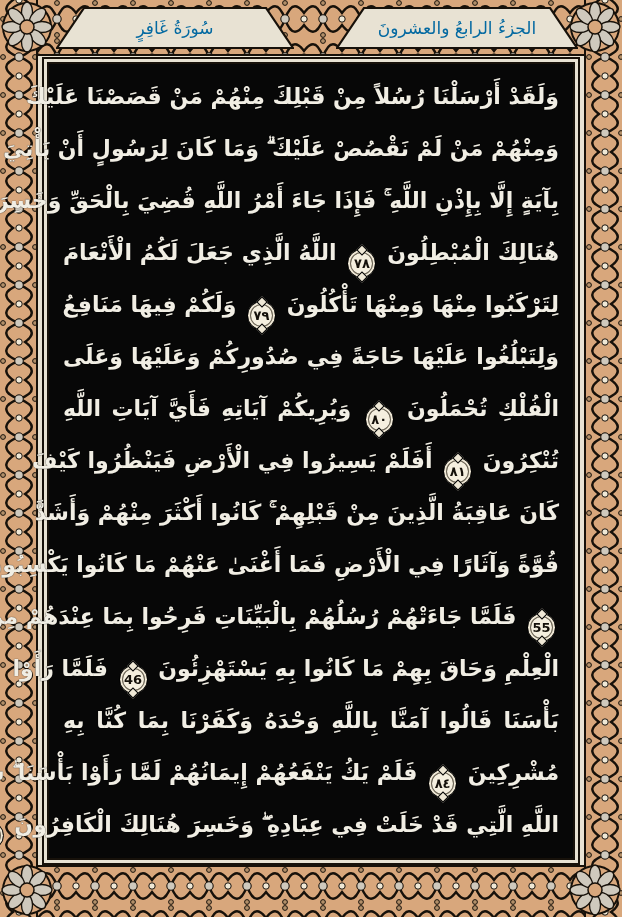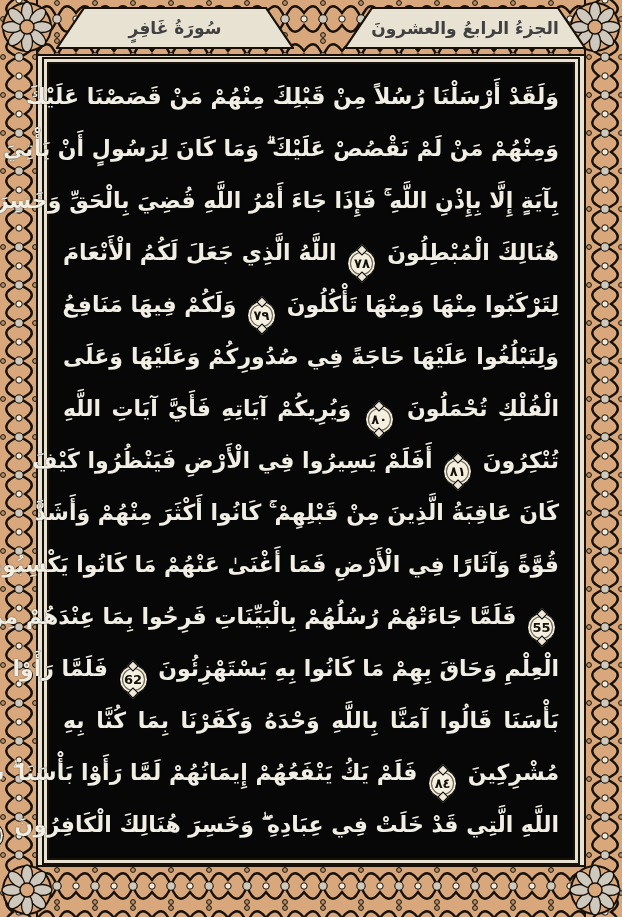--- a/index.html
+++ b/index.html
@@ -32,24 +32,24 @@
   .corner.tl{top:0;left:0;} .corner.tr{top:0;right:0;}
   .corner.bl{bottom:0;left:0;} .corner.br{bottom:0;right:0;}
   .c-base{fill:var(--border-tan);stroke:var(--outline-black);stroke-width:2;}
   .c-petal{fill:var(--flower-silver);stroke:var(--outline-black);stroke-width:1.3;}
   .c-heart{fill:var(--border-tan);stroke:var(--outline-black);stroke-width:1.5;}
   
   .cartouche{position:absolute;top:7px;height:42px;z-index:4;}
   .cartouche svg{position:absolute;inset:0;width:100%;height:100%;}
   .cartouche .label{
     position:absolute;inset:0;display:flex;align-items:center;justify-content:center;
-    color:#404040;font-size:17px;font-weight:bold;letter-spacing:.5px;
+    color:#0369a1;font-size:17px;font-weight:normal;letter-spacing:.5px;
   }
   .cartouche-surah{left:56px;width:238px;}
-  .cartouche-juz{right:36px;width:242px;}
+  .cartouche-juz{right:44px;width:242px;}
   .cart-shape{fill:var(--paper-cream);stroke:var(--outline-black);stroke-width:2.2;}
   
   .text-panel{
     position:absolute;left:47px;right:47px;top:62px;bottom:57px;z-index:2;
     background:var(--panel-black);
     border:2px solid var(--outline-black);
     box-shadow:0 0 0 3px var(--paper-cream),0 0 0 5px var(--outline-black);
     padding:7px 14px 13px 14px;
     display:flex;flex-direction:column;justify-content:space-between;
   }
@@ -239,20 +239,20 @@
       <div class="line"><span class="ayah-text">وَمِنْهُمْ مَنْ لَمْ نَقْصُصْ عَلَيْكَ ۗ وَمَا كَانَ لِرَسُولٍ أَنْ يَأْتِيَ</span> </div>
       <div class="line"><span class="ayah-text">بِآيَةٍ إِلَّا بِإِذْنِ اللَّهِ ۚ فَإِذَا جَاءَ أَمْرُ اللَّهِ قُضِيَ بِالْحَقِّ وَخَسِرَ</span> </div>
       <div class="line"><span class="ayah-text">هُنَالِكَ الْمُبْطِلُونَ</span> <span class="ayah-marker">٧٨</span> <span class="ayah-text">اللَّهُ الَّذِي جَعَلَ لَكُمُ الْأَنْعَامَ</span> </div>
       <div class="line"><span class="ayah-text">لِتَرْكَبُوا مِنْهَا وَمِنْهَا تَأْكُلُونَ</span> <span class="ayah-marker">٧٩</span> <span class="ayah-text">وَلَكُمْ فِيهَا مَنَافِعُ</span> </div>
       <div class="line"><span class="ayah-text">وَلِتَبْلُغُوا عَلَيْهَا حَاجَةً فِي صُدُورِكُمْ وَعَلَيْهَا وَعَلَى</span> </div>
       <div class="line"><span class="ayah-text">الْفُلْكِ تُحْمَلُونَ</span> <span class="ayah-marker">٨٠</span> <span class="ayah-text">وَيُرِيكُمْ آيَاتِهِ فَأَيَّ آيَاتِ اللَّهِ</span> </div>
       <div class="line"><span class="ayah-text">تُنْكِرُونَ</span> <span class="ayah-marker">٨١</span> <span class="ayah-text">أَفَلَمْ يَسِيرُوا فِي الْأَرْضِ فَيَنْظُرُوا كَيْفَ</span> </div>
       <div class="line"><span class="ayah-text">كَانَ عَاقِبَةُ الَّذِينَ مِنْ قَبْلِهِمْ ۚ كَانُوا أَكْثَرَ مِنْهُمْ وَأَشَدَّ</span> </div>
       <div class="line"><span class="ayah-text">قُوَّةً وَآثَارًا فِي الْأَرْضِ فَمَا أَغْنَىٰ عَنْهُمْ مَا كَانُوا يَكْسِبُونَ</span> </div>
       <div class="line"><span class="ayah-marker">55</span> <span class="ayah-text">فَلَمَّا جَاءَتْهُمْ رُسُلُهُمْ بِالْبَيِّنَاتِ فَرِحُوا بِمَا عِنْدَهُمْ مِنَ</span> </div>
-      <div class="line"><span class="ayah-text">الْعِلْمِ وَحَاقَ بِهِمْ مَا كَانُوا بِهِ يَسْتَهْزِئُونَ</span> <span class="ayah-marker">62</span> <span class="ayah-text">فَلَمَّا رَأَوْا</span> </div>
+      <div class="line"><span class="ayah-text">الْعِلْمِ وَحَاقَ بِهِمْ مَا كَانُوا بِهِ يَسْتَهْزِئُونَ</span> <span class="ayah-marker">46</span> <span class="ayah-text">فَلَمَّا رَأَوْا</span> </div>
       <div class="line"><span class="ayah-text">بَأْسَنَا قَالُوا آمَنَّا بِاللَّهِ وَحْدَهُ وَكَفَرْنَا بِمَا كُنَّا بِهِ</span> </div>
       <div class="line"><span class="ayah-text">مُشْرِكِينَ</span> <span class="ayah-marker">٨٤</span> <span class="ayah-text">فَلَمْ يَكُ يَنْفَعُهُمْ إِيمَانُهُمْ لَمَّا رَأَوْا بَأْسَنَا ۖ سُنَّتَ</span> </div>
       <div class="line"><span class="ayah-text">اللَّهِ الَّتِي قَدْ خَلَتْ فِي عِبَادِهِ ۖ وَخَسِرَ هُنَالِكَ الْكَافِرُونَ</span> <span class="ayah-marker">٨٥</span> </div>
     </div>
 
 
 </div>
 
 </body></html>

